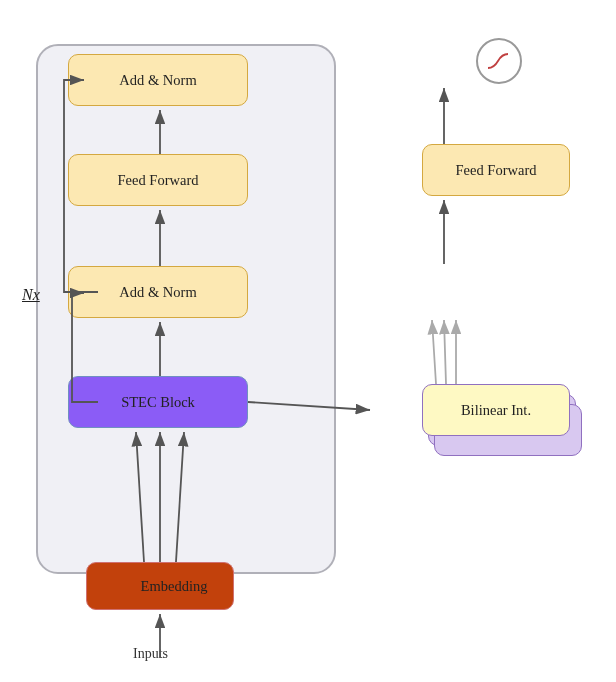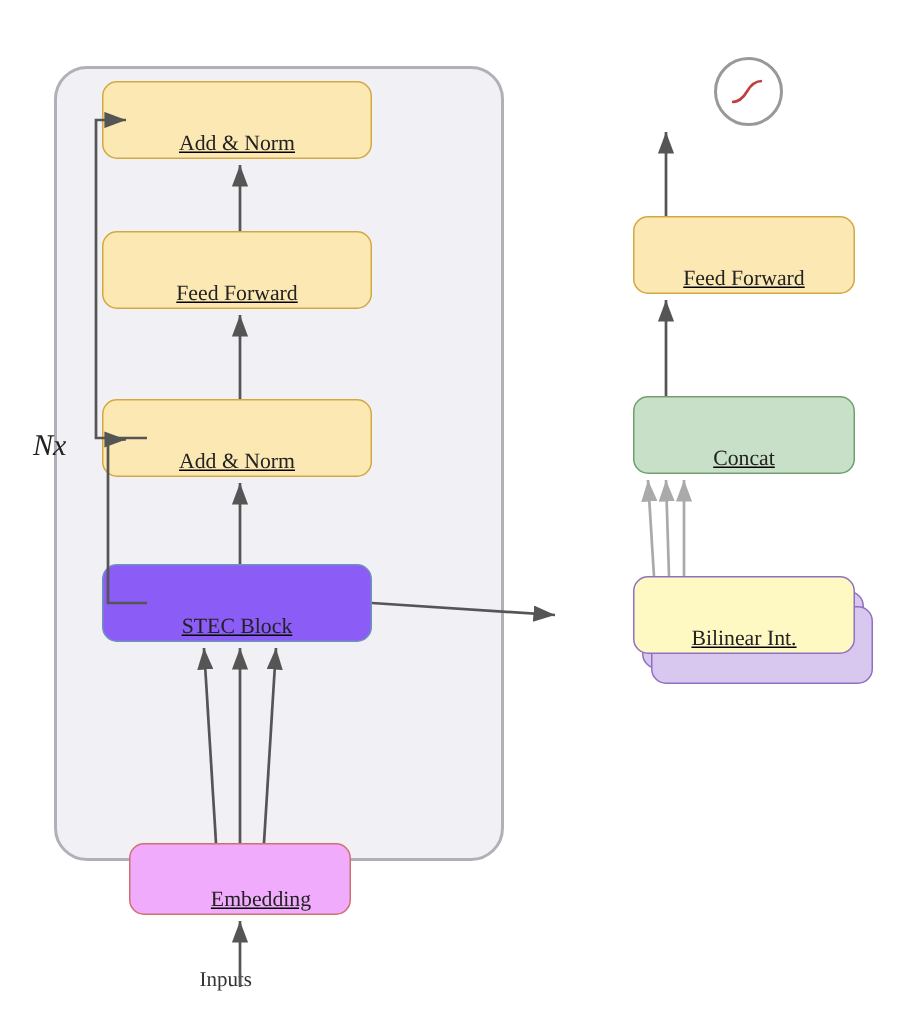--- a/index.html
+++ b/index.html
@@ -28,36 +28,36 @@
       height: 530px;
       border: 2px solid #b0b0b8;
       border-radius: 22px;
       background: #f0f0f5;
     }
 
     .nx-label {
       position: absolute;
       left: 4px;
       top: 270px;
-      font-size: 20px;
+      font-size: 16px;
       font-style: italic;
       color: #222;
+      text-decoration: underline;
     }
 
     
     .block {
       position: absolute;
       border-radius: 10px;
       display: flex;
-      align-items: flex-end;
+      align-items: center;
       justify-content: center;
       font-size: 15px;
       text-align: center;
       border: 1.5px solid #c0a080;
-      text-decoration: underline;
     }
 
     .add-norm-top {
       background: #fce8b2;
       border-color: #d4a840;
       left: 50px;
       top: 38px;
       width: 180px;
       height: 52px;
     }
@@ -83,21 +83,21 @@
     .stec-block {
       background: #8b5cf6;
       border-color: #7090c0;
       left: 50px;
       top: 360px;
       width: 180px;
       height: 52px;
     }
 
     .embedding-block {
-      background: #f0abfc;
+      background: #c2410c;
       border-color: #d07070;
       left: 68px;
       top: 546px;
       width: 148px;
       height: 48px;
       padding-left: 28px;
     }
 
     
     .feed-forward-right {
@@ -222,23 +222,20 @@
   </div>
 
   <div class="block embedding-block">
     <span class="block-label">Embedding</span>
   </div>
 
   <div class="block feed-forward-right">
     <span class="block-label">Feed Forward</span>
   </div>
 
-  <div class="block concat-block">
-    <span class="block-label">Concat</span>
-  </div>
 
   <div class="bilinear-stack-1"></div>
   <div class="bilinear-stack-2"></div>
   <div class="block bilinear-block">
     <span class="block-label">Bilinear Int.</span>
   </div>
 
   <div class="activation-circle">
     <svg width="30" height="30" viewBox="0 0 30 30">
       <path d="M4,22 Q10,22 14,15 Q18,8 24,8" stroke="#c04040" stroke-width="1.8" fill="none"></path>

